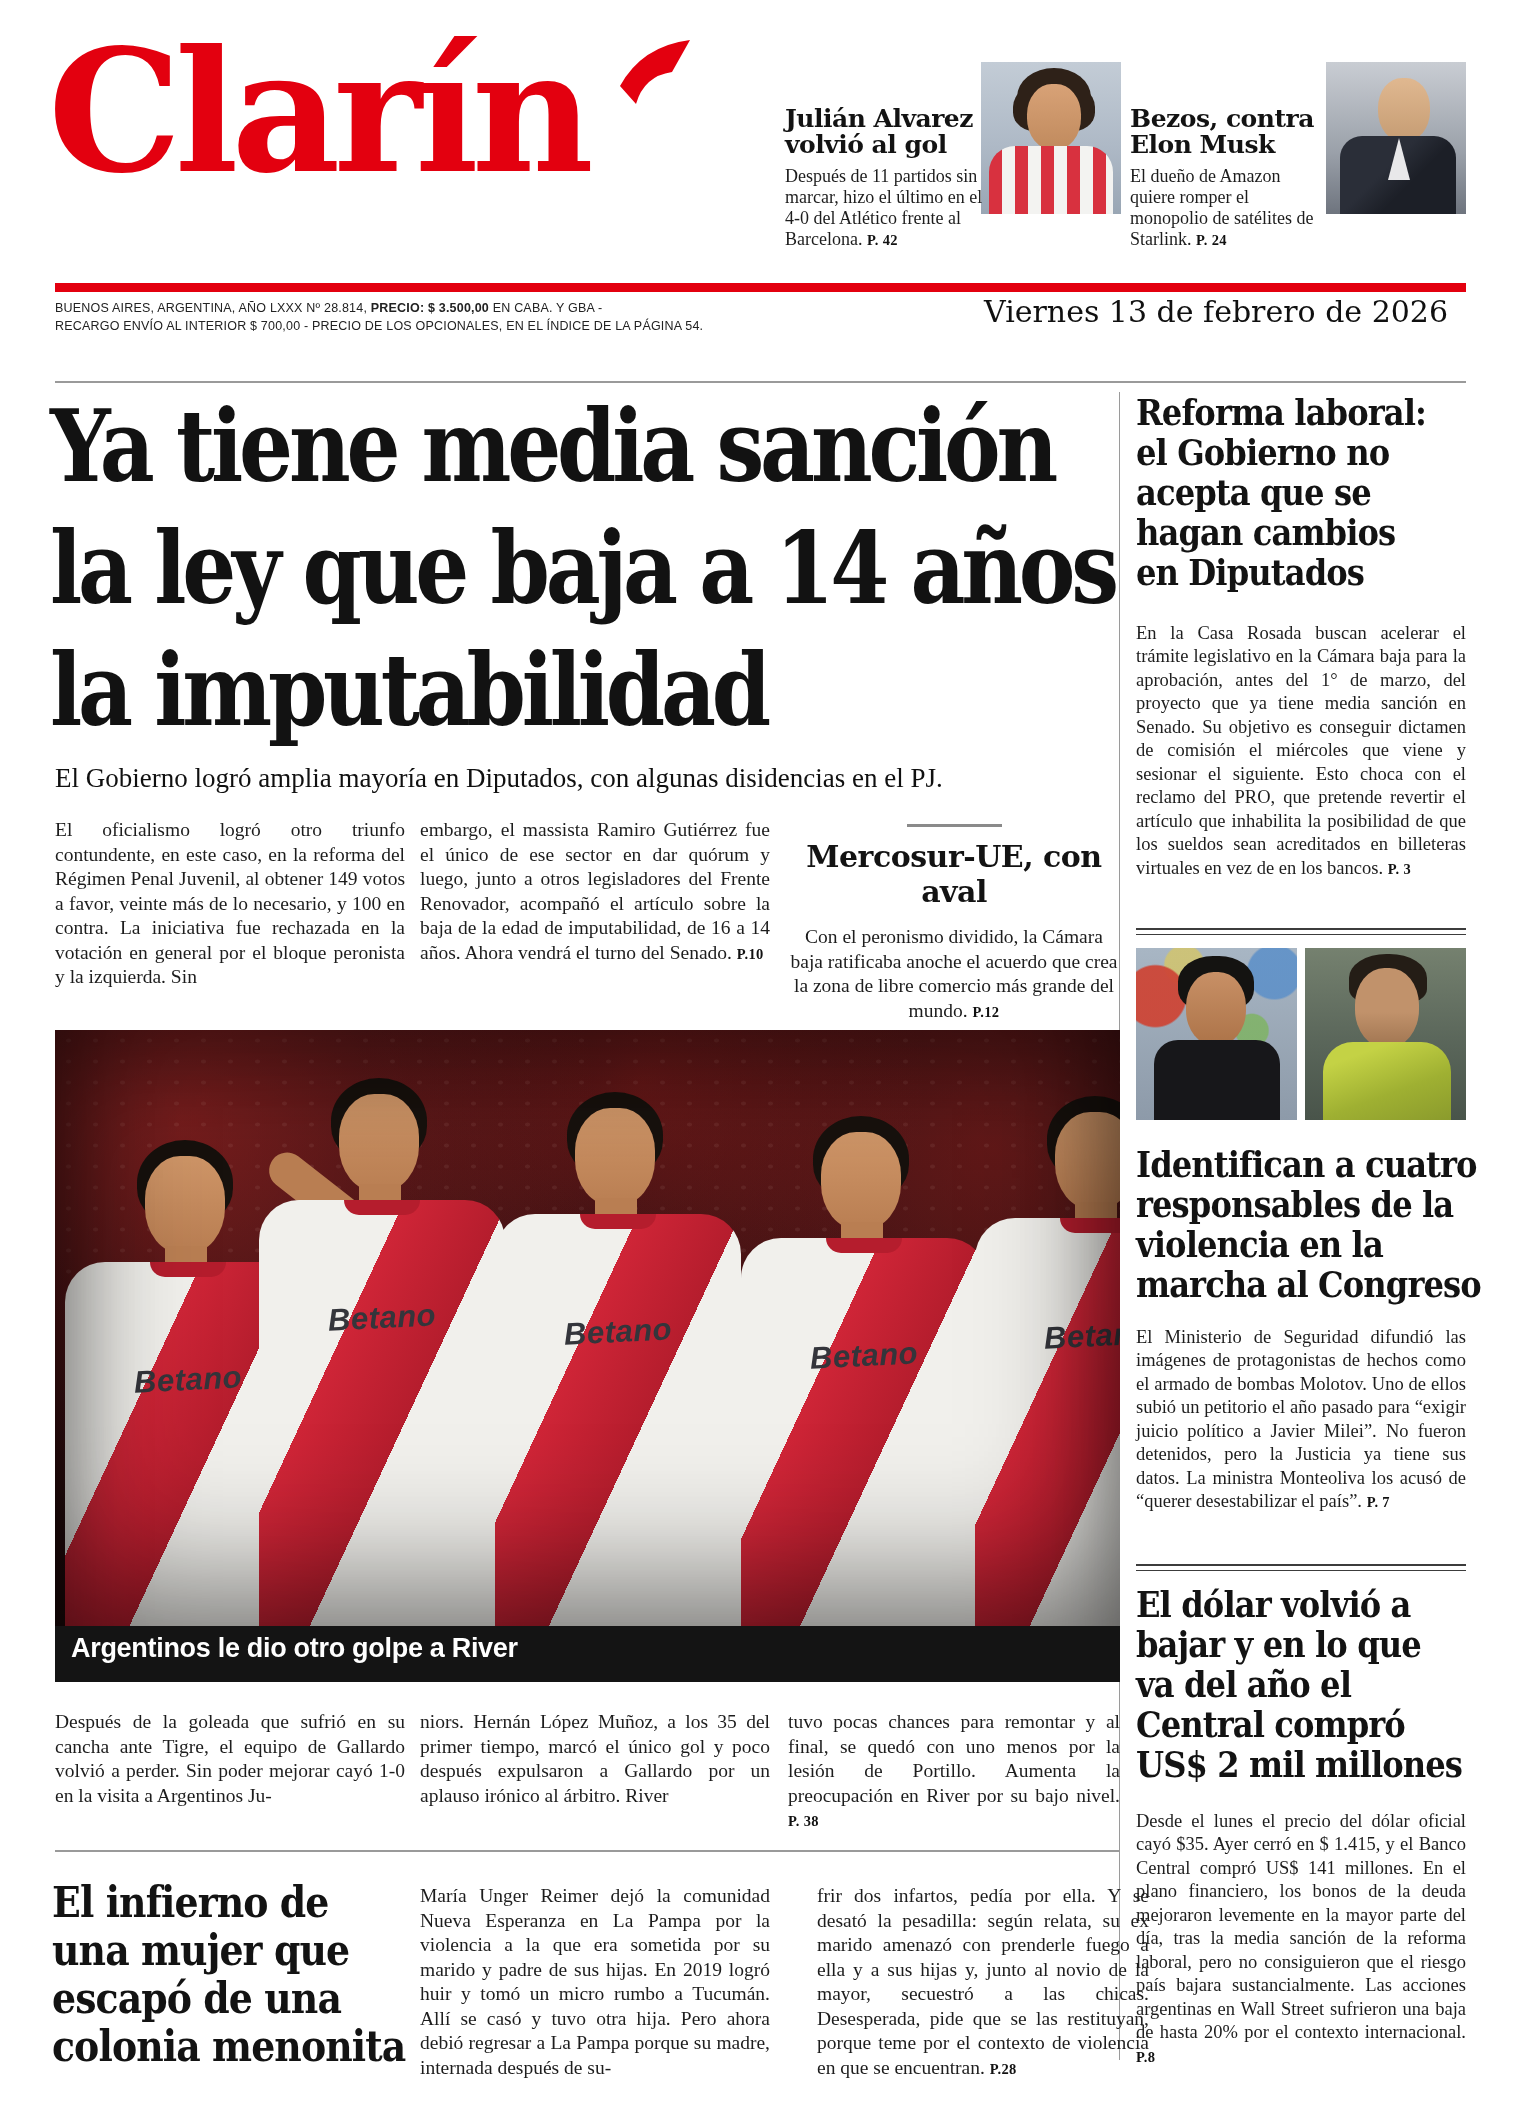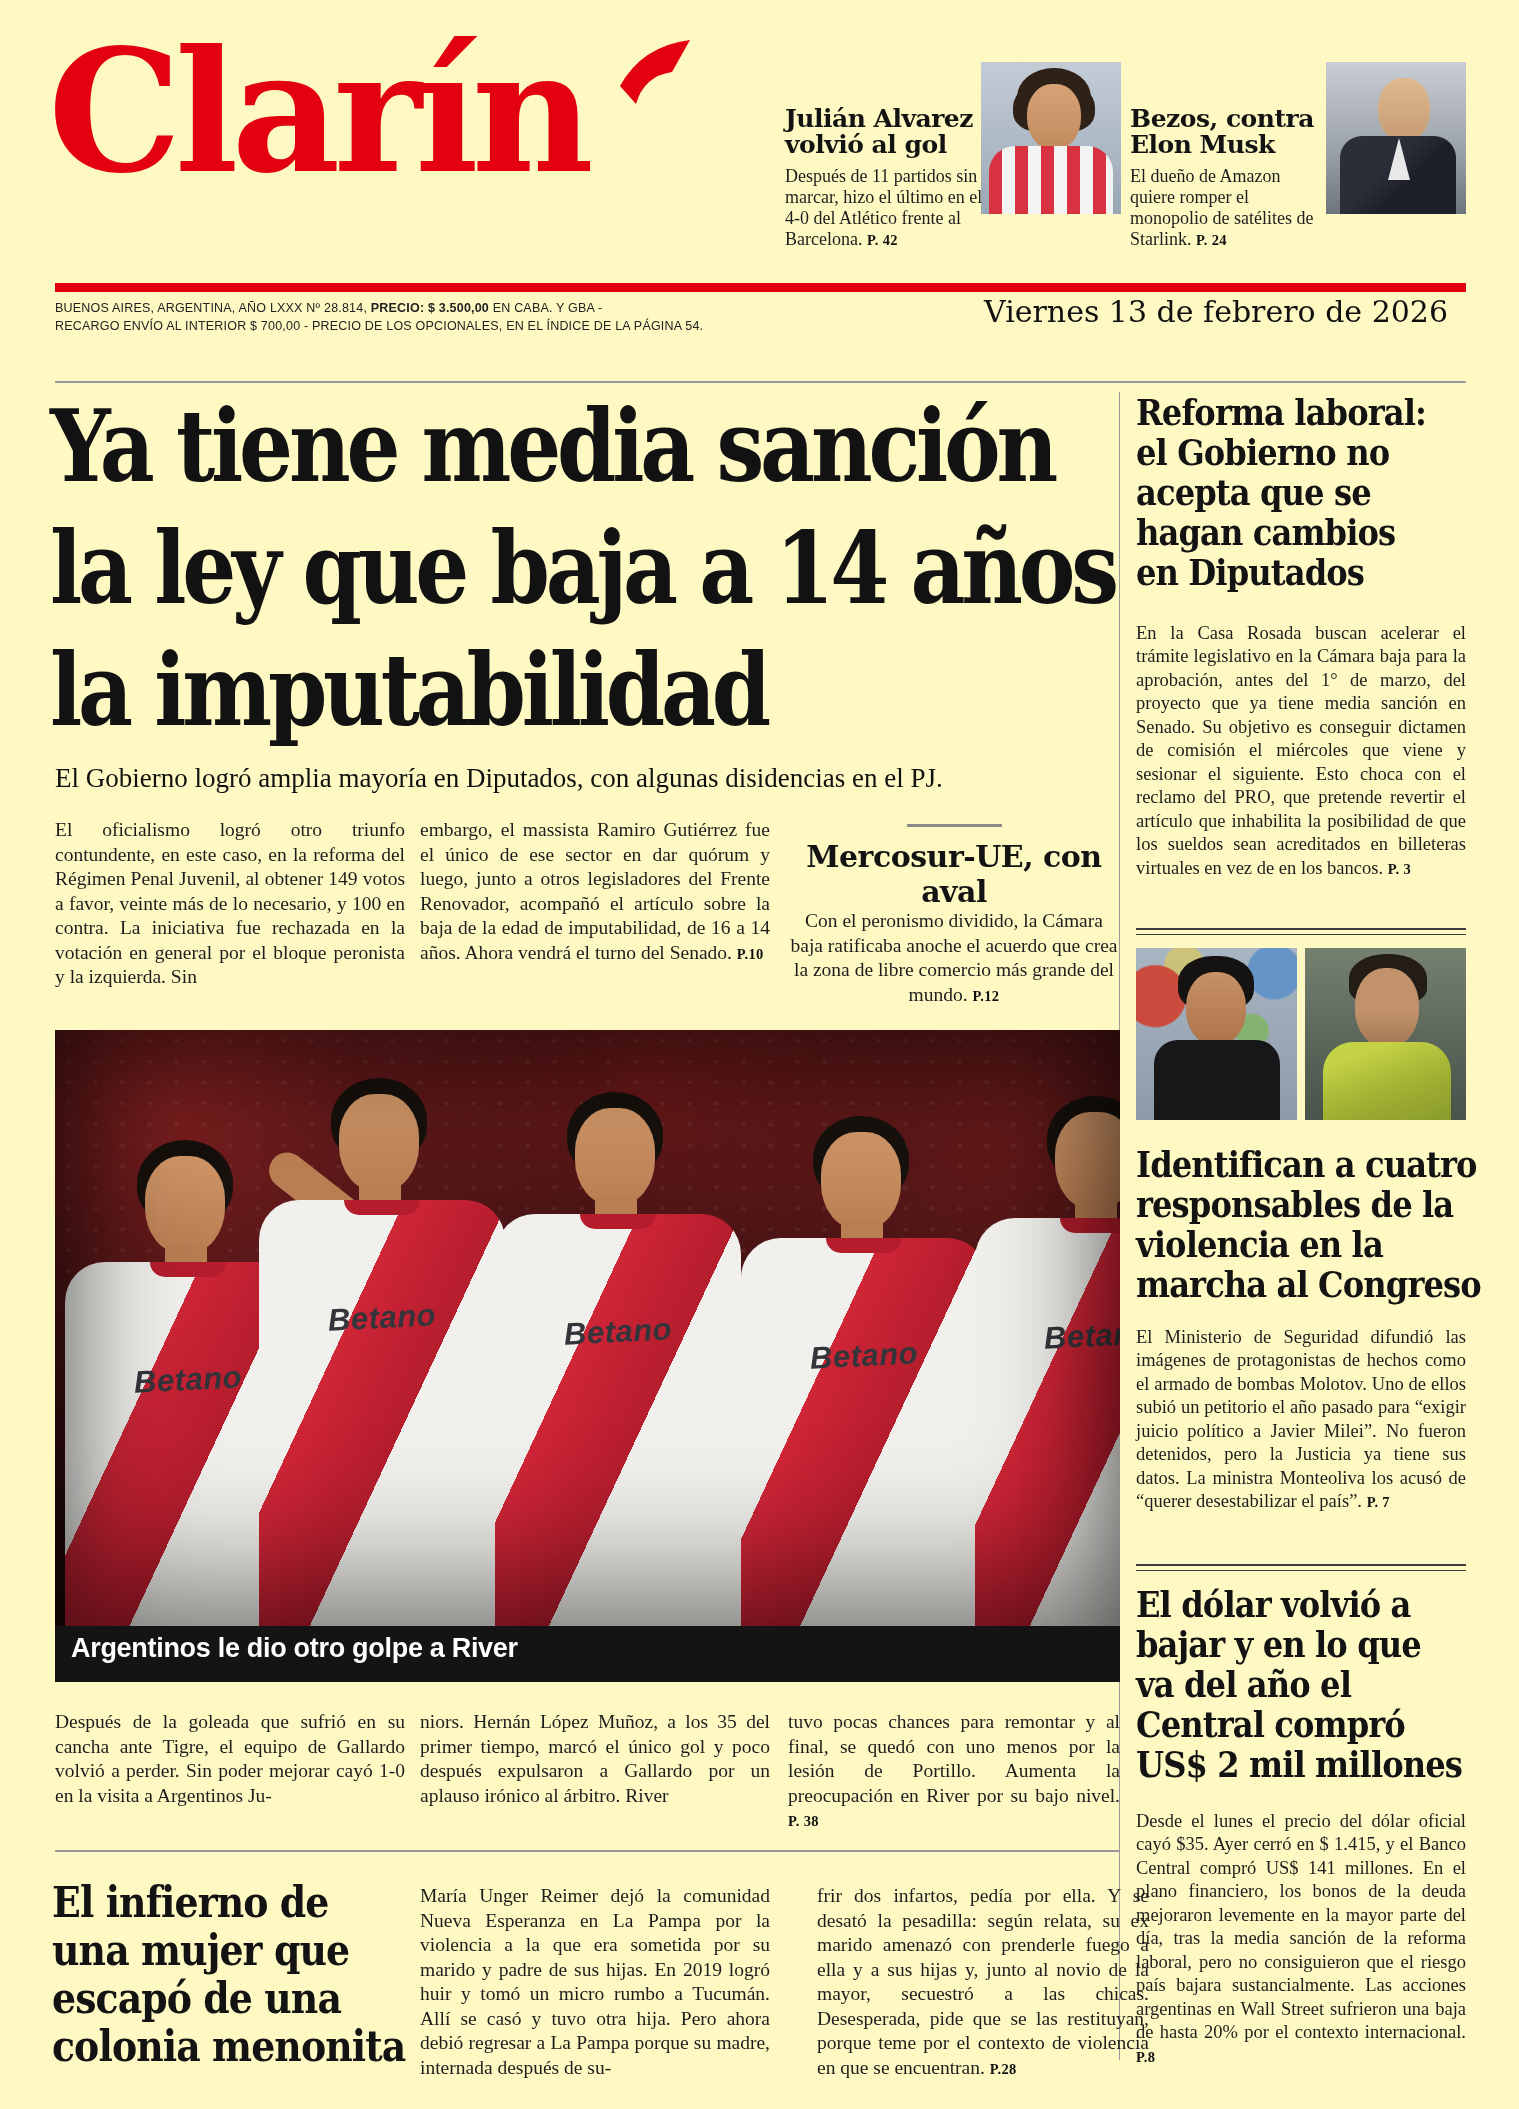--- a/index.html
+++ b/index.html
@@ -1,16 +1,16 @@
 <!DOCTYPE html>
 <html lang="es"><head>
 <meta charset="utf-8">
 <style>
   html,body{margin:0;padding:0;background:#e8e8e8;}
-  .page{position:relative;width:1519px;height:2109px;background:#fef9c3;overflow:hidden;
+  .page{position:relative;width:1519px;height:2109px;background:#ffffff;overflow:hidden;
         font-family:"Liberation Serif",serif;color:#1a1a1a;}
   .abs{position:absolute;}
 
   
   .logo{left:48px;top:28px;font-family:"DejaVu Serif",serif;font-weight:900;
         font-size:168px;line-height:1;letter-spacing:-7px;color:#e3000f;}
   .logo-swoosh{left:612px;top:36px;}
   .red-bar{left:55px;top:283px;width:1411px;height:9px;background:#e3000f;}
   .edition{left:55px;top:300px;width:720px;font-family:"Liberation Sans",sans-serif;
            font-size:12.5px;line-height:1.42;color:#222;letter-spacing:.2px;}
@@ -47,21 +47,21 @@
 
   
   .lead-hl{left:50px;top:390px;color:#121212;}
   .lead-hl .hl-line{font-family:"DejaVu Serif",serif;font-weight:900;font-size:100px;height:122px;
                     line-height:1.12;letter-spacing:-5px;white-space:nowrap;transform:scaleX(.85);transform-origin:left top;}
   .deck{left:55px;top:763px;width:1075px;font-size:27px;line-height:1.15;color:#101010;}
   .colbody{font-size:19.5px;line-height:1.26;color:#1d1d1d;text-align:justify;}
   .box-rule{width:95px;height:3px;background:#8a8a8a;margin:6px auto 12px auto;}
   .box-title{font-family:"DejaVu Serif",serif;font-weight:700;font-size:30px;letter-spacing:-.5px;
              color:#131313;text-align:center;}
-  .box-body{font-size:19.5px;line-height:1.26;color:#1d1d1d;text-align:center;}
+  .box-body{margin-top:16px;font-size:19.5px;line-height:1.26;color:#1d1d1d;text-align:center;}
 
   
   .credit{right:55px;top:1008px;font-family:"Liberation Sans",sans-serif;font-size:11px;
           letter-spacing:1.2px;color:#8c8c8c;}
   .main-photo{left:55px;top:1030px;width:1065px;height:652px;overflow:hidden;
       background:
         radial-gradient(circle at 12% 14%,rgba(170,40,38,.55),transparent 38%),
         radial-gradient(circle at 55% 8%,rgba(140,30,28,.5),transparent 34%),
         radial-gradient(circle at 88% 18%,rgba(150,35,32,.45),transparent 36%),
         linear-gradient(180deg,#3d1214 0%,#2c0e10 45%,#1f0a0b 100%);}

